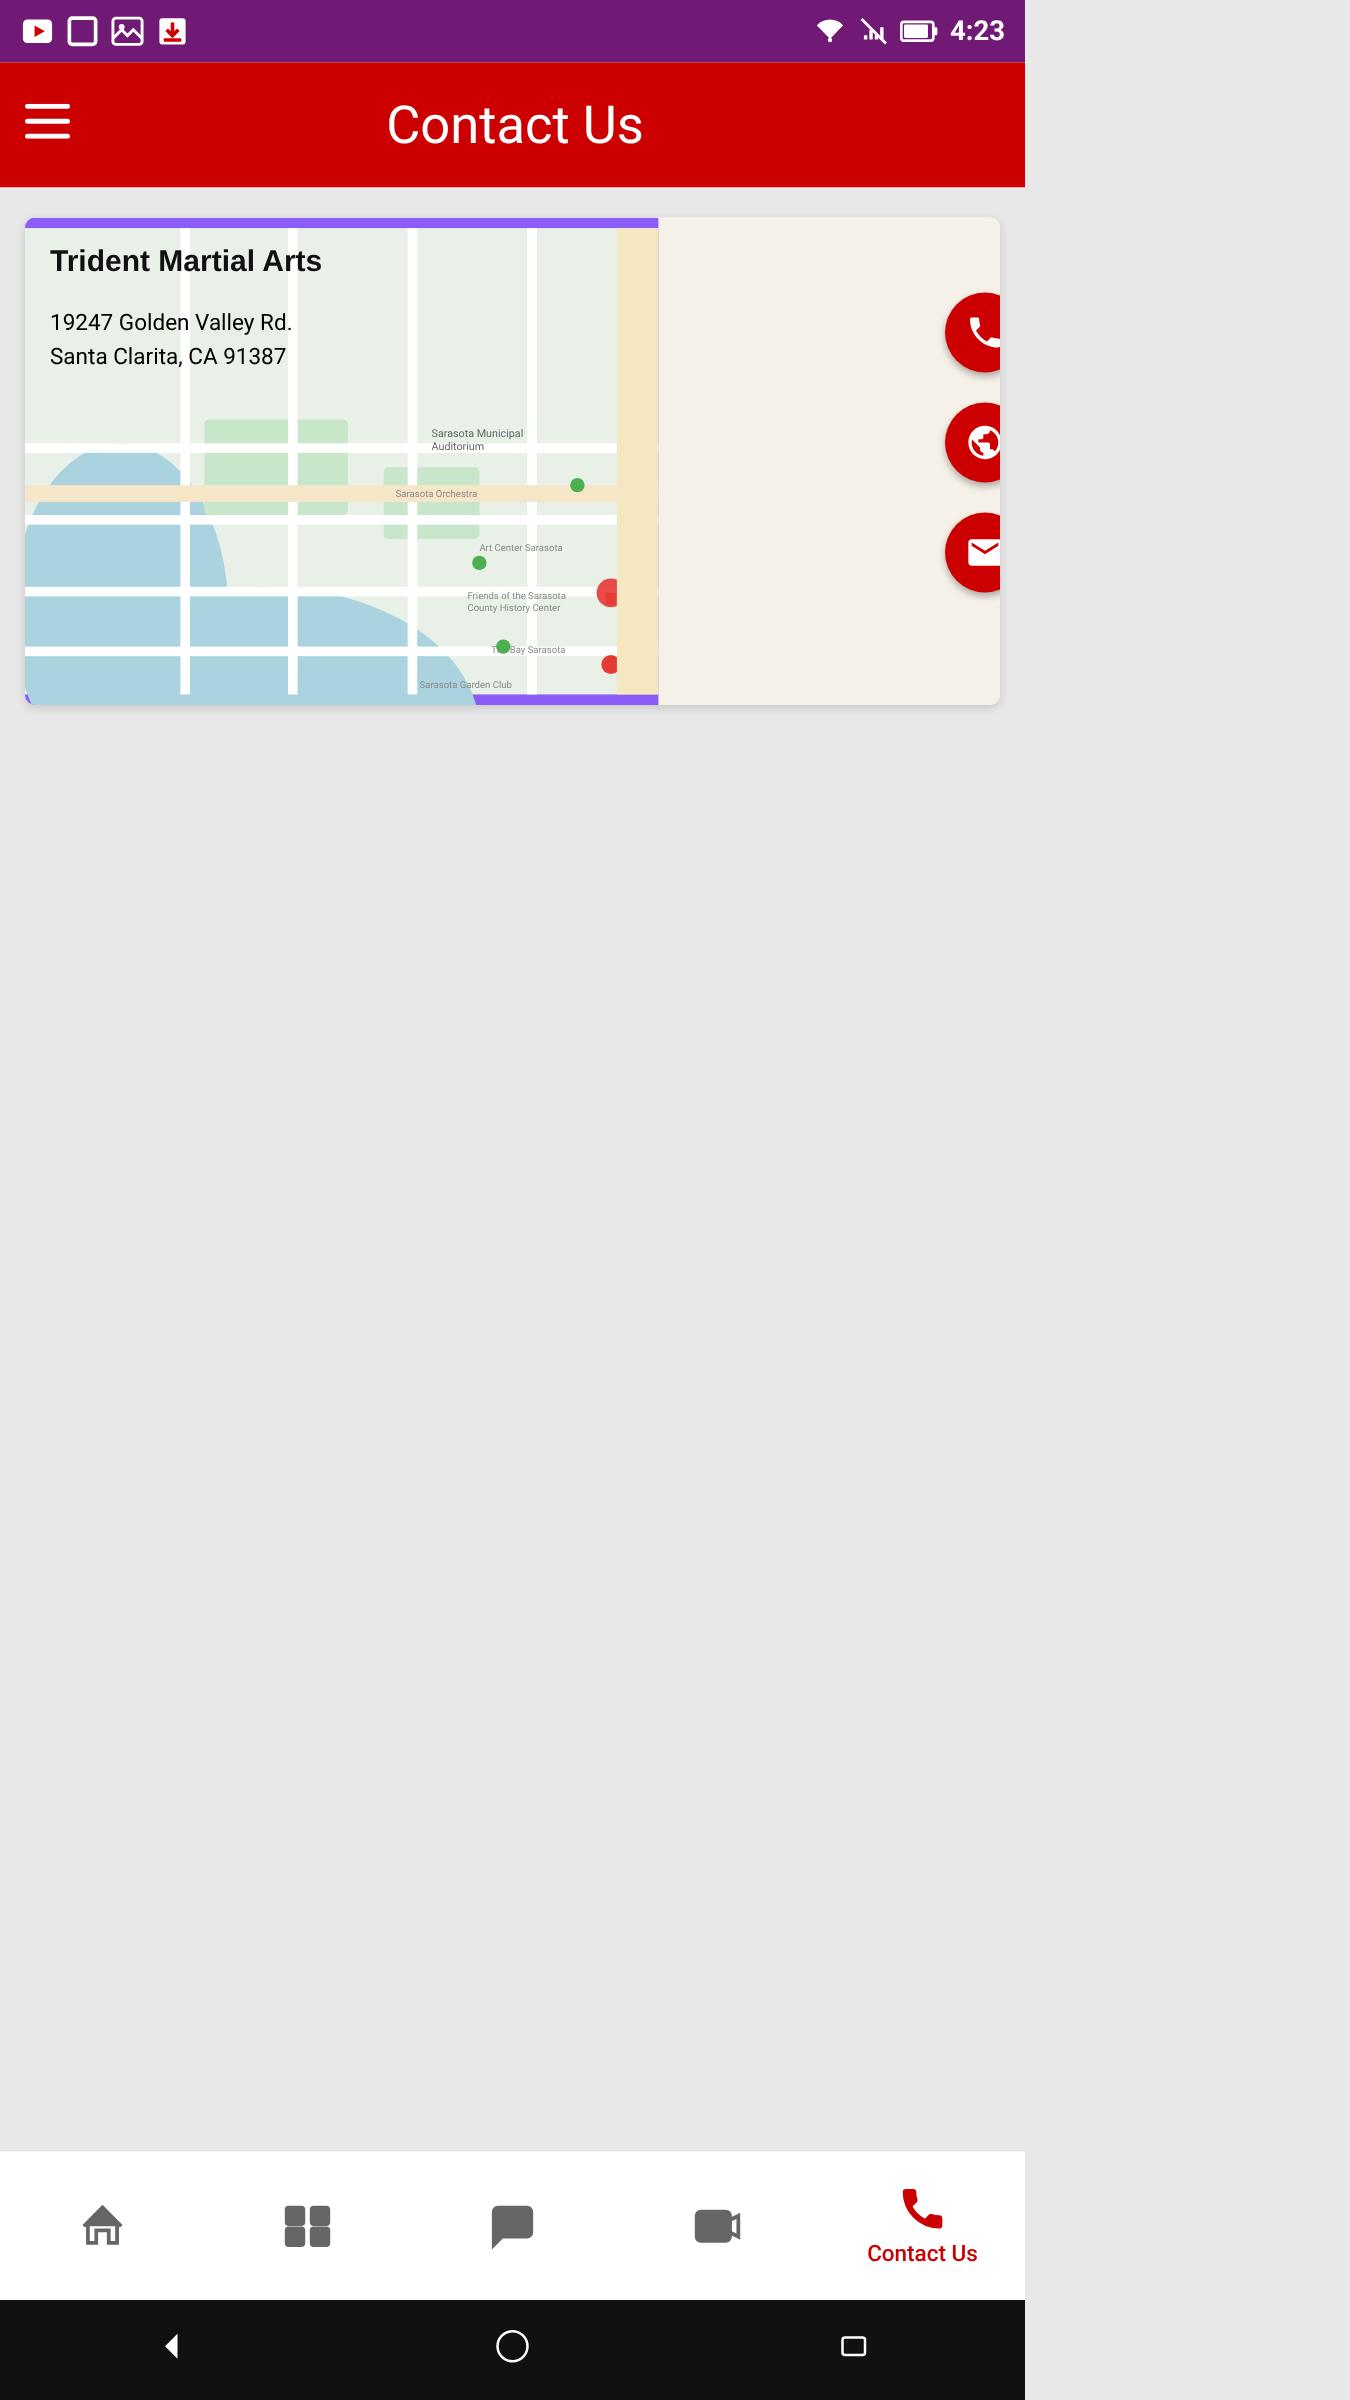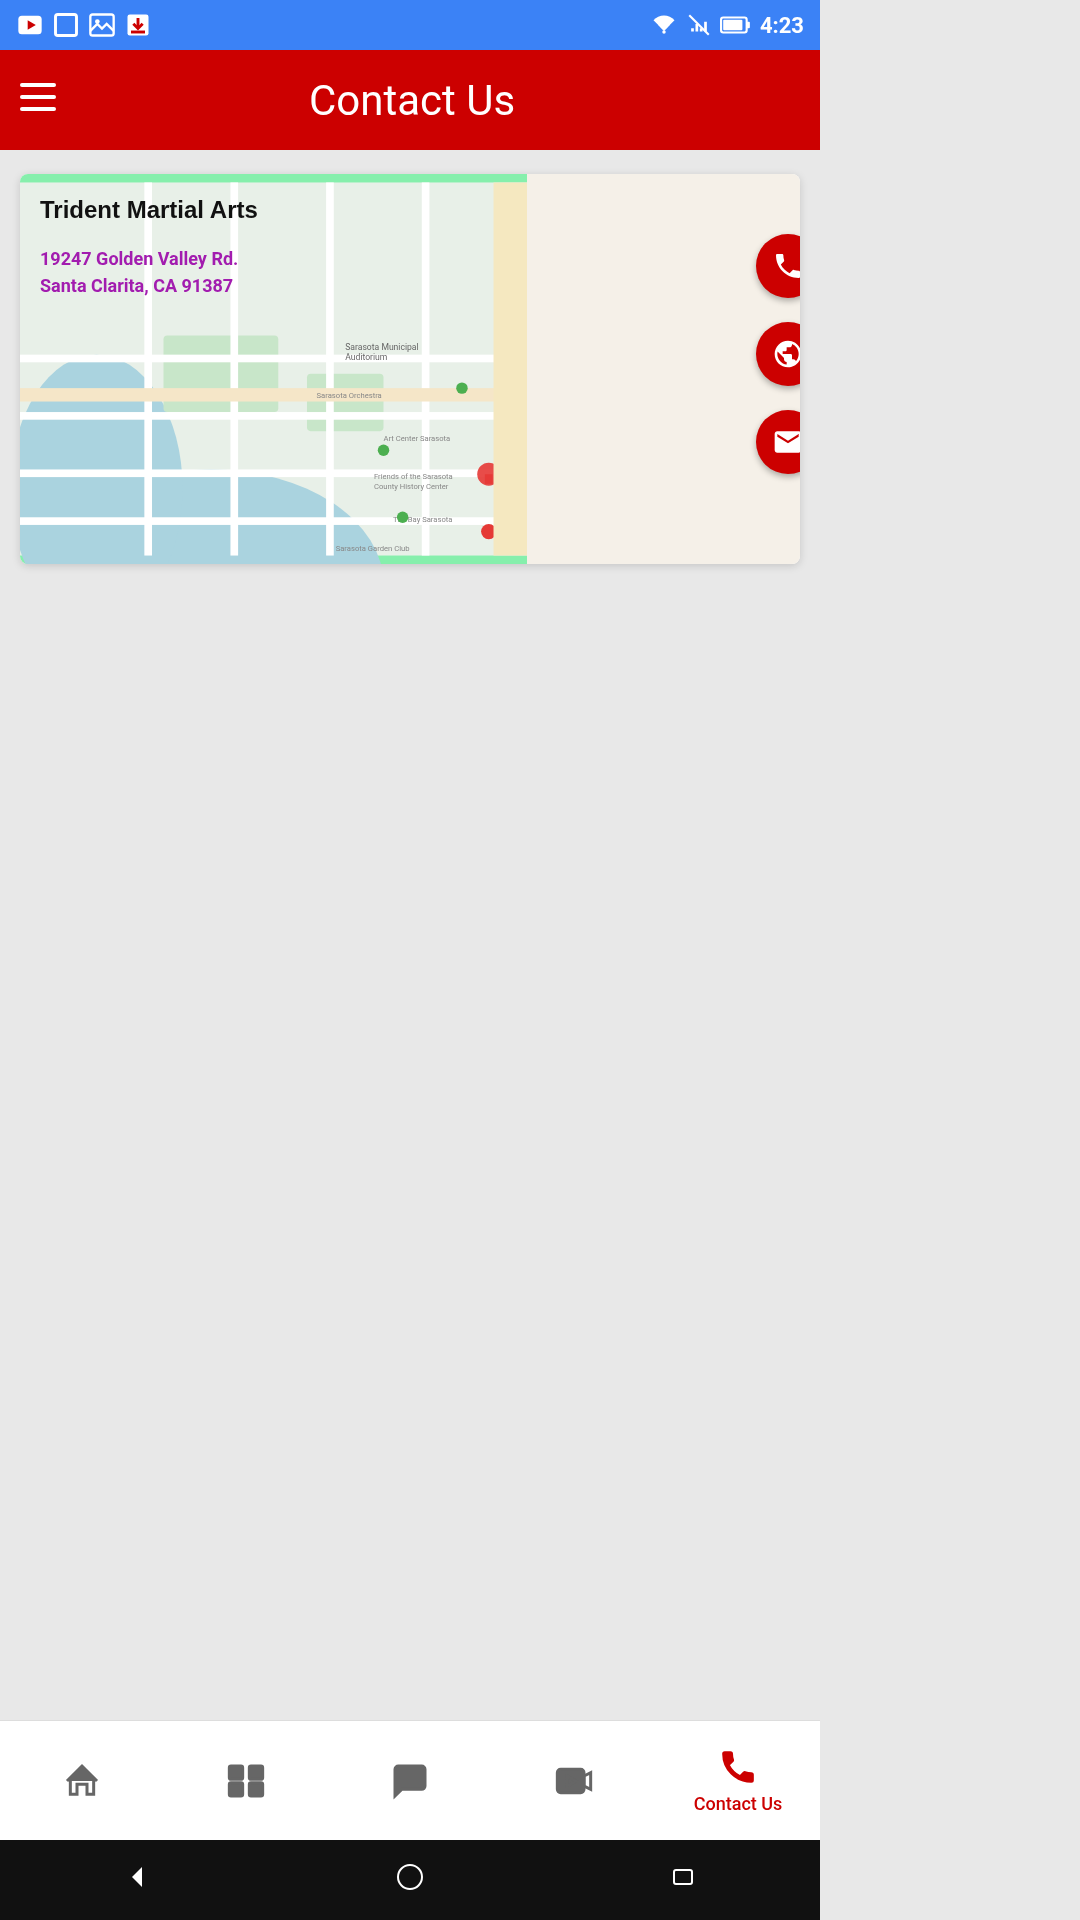--- a/index.html
+++ b/index.html
@@ -9,21 +9,21 @@
       height: 1920px;
       font-family: 'Roboto', Arial, sans-serif;
       background: #e8e8e8;
       display: flex;
       flex-direction: column;
       overflow: hidden;
     }
 
     
     .status-bar {
-      background: #3b82f6;
+      background: #701a75;
       height: 50px;
       display: flex;
       align-items: center;
       justify-content: space-between;
       padding: 0 16px;
       flex-shrink: 0;
     }
     .status-bar-left {
       display: flex;
       align-items: center;
@@ -89,43 +89,42 @@
     .card-left {
       width: 65%;
       position: relative;
       overflow: hidden;
     }
 
     
     .map-bg {
       position: absolute;
       top: 0; left: 0; right: 0; bottom: 0;
-      background: #86efac;
+      background: #8b5cf6;
       overflow: hidden;
     }
 
     .business-info {
       position: absolute;
       top: 20px;
       left: 20px;
       z-index: 10;
     }
     .business-name {
       font-size: 24px;
       font-weight: 900;
       color: #111;
       font-family: Arial, sans-serif;
       line-height: 1.3;
       margin-bottom: 20px;
     }
     .business-address {
       font-size: 18px;
-      color: #a21caf;
+      color: #000000;
       line-height: 1.5;
-      font-weight: bold;
     }
 
     .card-right {
       width: 35%;
       background: #f5f0e8;
       position: relative;
       display: flex;
       flex-direction: column;
       align-items: center;
       justify-content: center;

